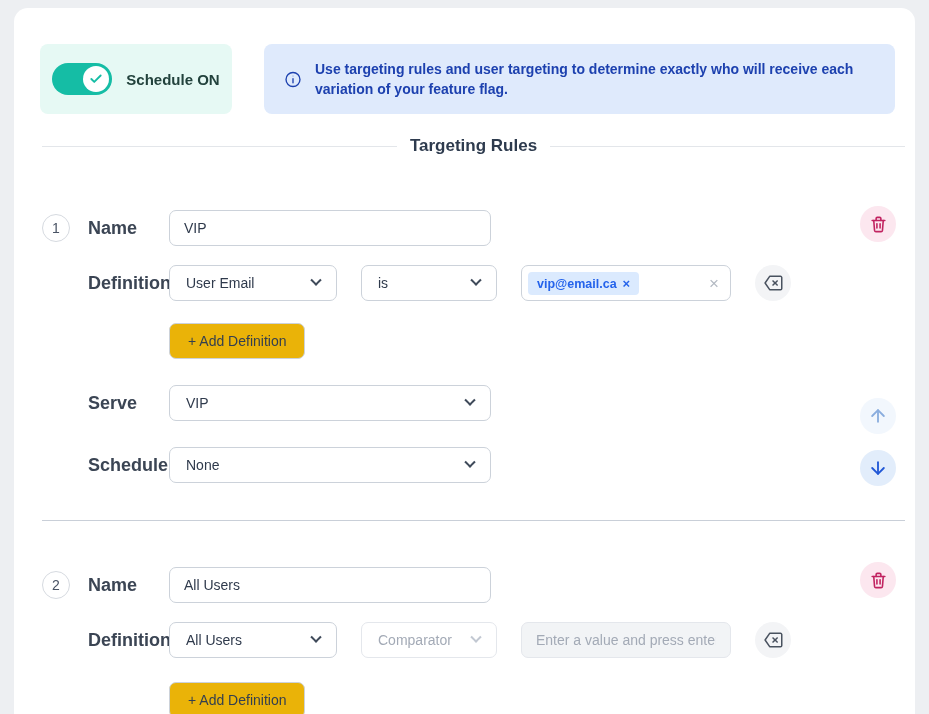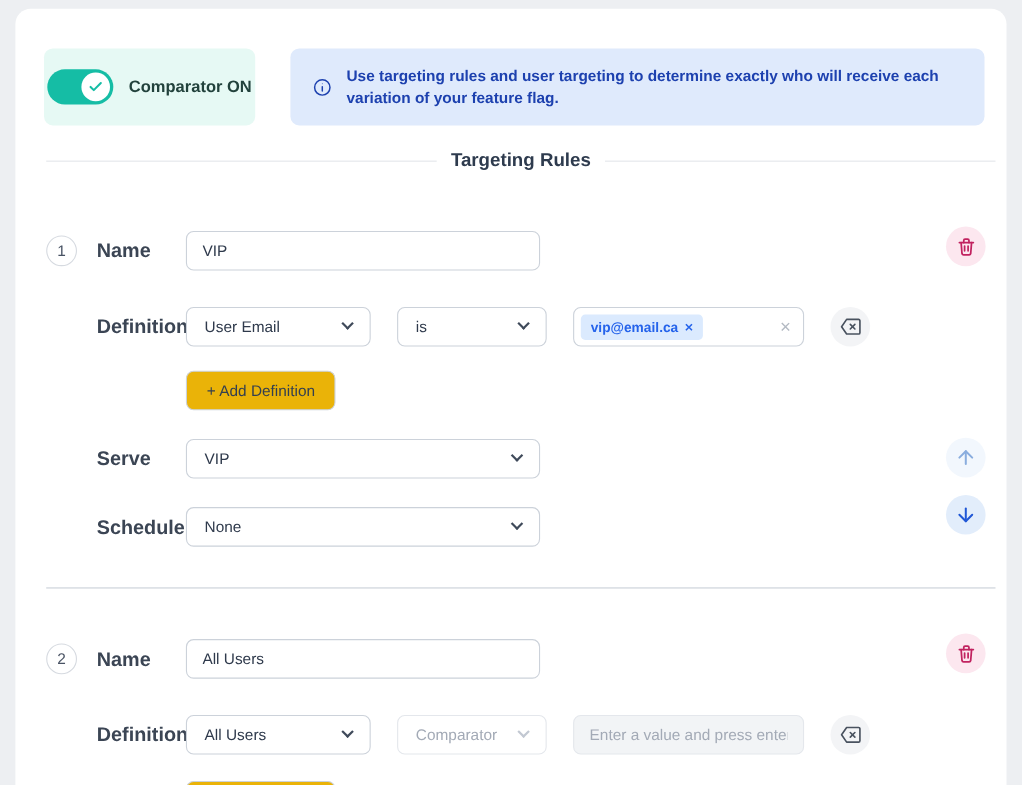--- a/index.html
+++ b/index.html
@@ -62,21 +62,21 @@
   .row-lead { width:46px; flex-shrink:0; display:flex; align-items:center; }
   .num-circle {
     width:28px; height:28px; border-radius:50%;
     border:1.5px solid #d6dae0; color:#495364;
     font-size:14px; font-weight:500;
     display:flex; align-items:center; justify-content:center;
   }
   .row-label { width:81px; flex-shrink:0; font-size:18px; font-weight:600; color:#3b4554; }
   .row-content { display:flex; align-items:center; gap:24px; }
 
-  .mt27 { margin-top:33px; }
+  .mt27 { margin-top:19px; }
   .mt22 { margin-top:22px; }
   .mt26 { margin-top:26px; }
   .mt24 { margin-top:24px; }
 
   .text-input {
     height:36px; border:1px solid #ccd2da; border-radius:7px;
     font-family:"Liberation Sans", sans-serif;
     font-size:14px; color:#2f3a4c; padding:0 14px; background:#fff; outline:none;
   }
   .w322 { width:322px; }
@@ -137,21 +137,21 @@
 
   <div class="top-row">
     <div class="toggle-box">
       <div class="toggle">
         <div class="knob">
           <svg width="14" height="14" viewBox="0 0 24 24" fill="none" stroke="#15bda5" stroke-width="3.2" stroke-linecap="round" stroke-linejoin="round">
               <polyline points="20 6 9 17 4 12"></polyline>
             </svg>
         </div>
       </div>
-      <span class="toggle-label">Comparator ON</span>
+      <span class="toggle-label">Schedule ON</span>
     </div>
 
     <div class="info-banner">
       <svg width="21" height="21" viewBox="0 0 24 24" fill="none" stroke="#1d41af" stroke-width="1.8" stroke-linecap="round">
           <circle cx="12" cy="12" r="9.3"></circle>
           <line x1="12" y1="11" x2="12" y2="16.4"></line>
           <circle cx="12" cy="7.4" r="0.6" fill="#1d41af" stroke="none"></circle>
         </svg>
       <div class="info-text">Use targeting rules and user targeting to determine exactly who will receive each variation of your feature flag.</div>
     </div>

